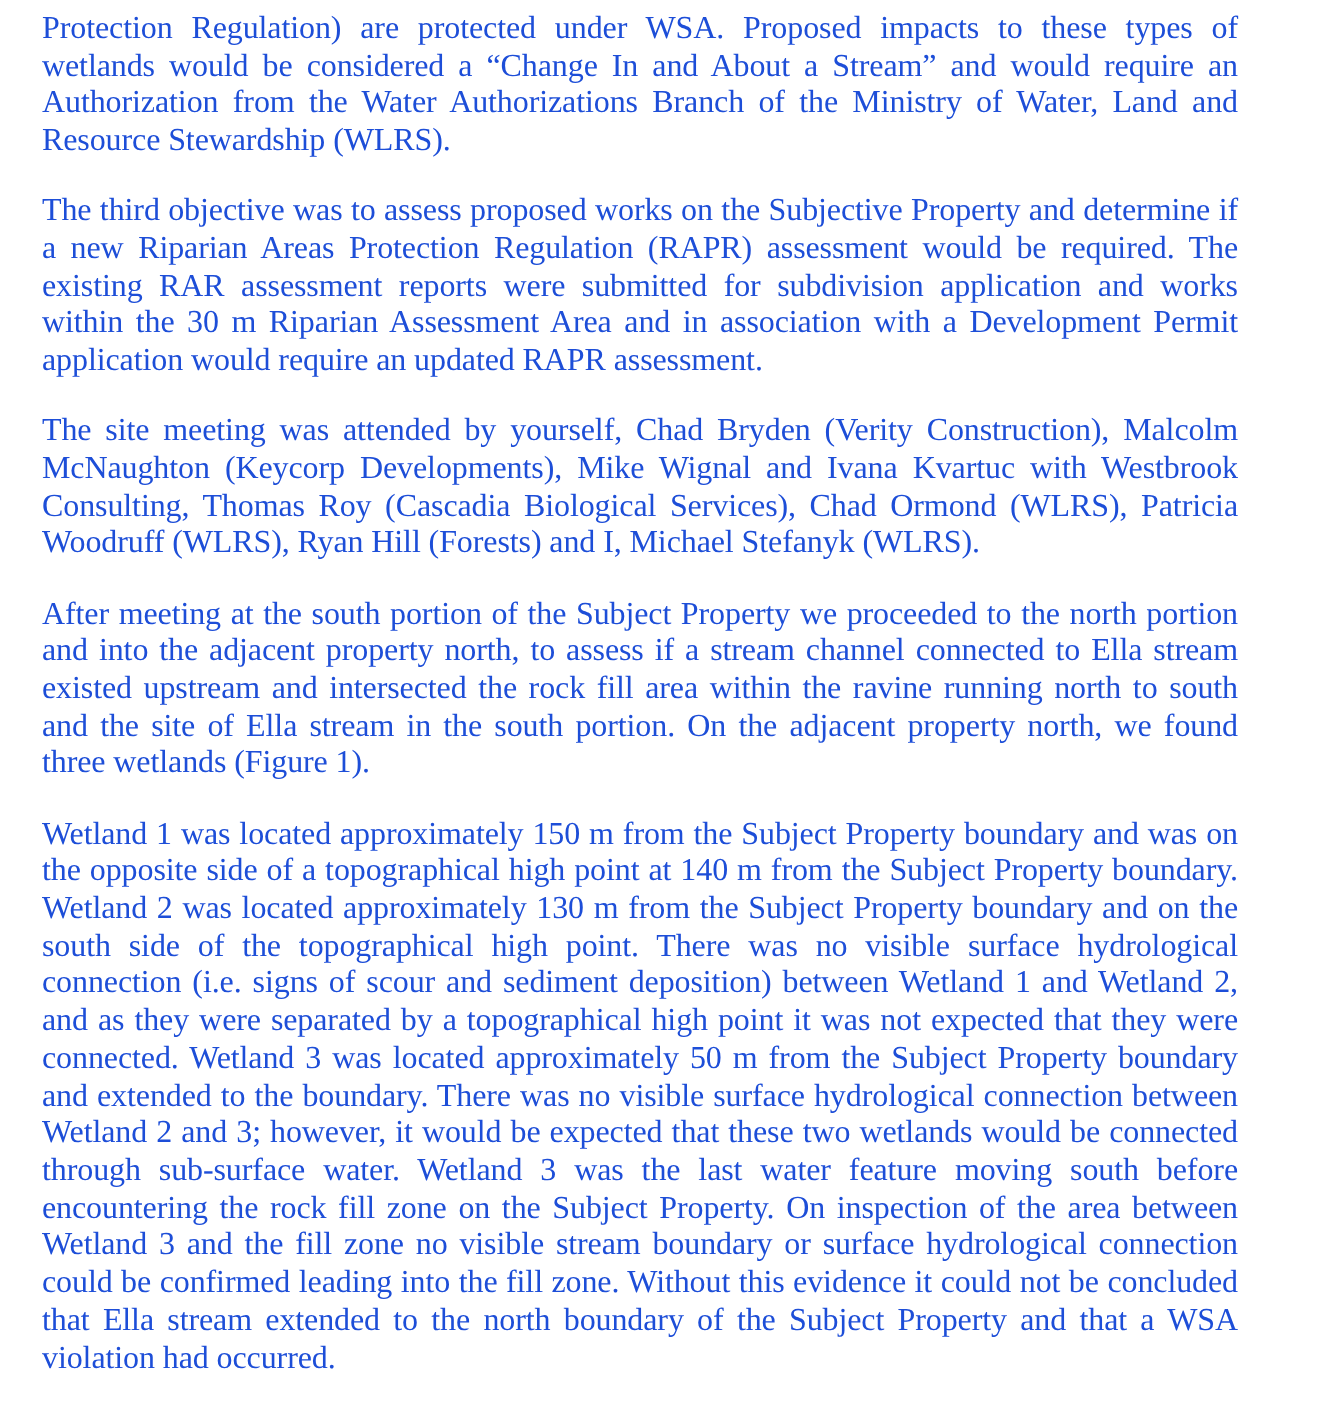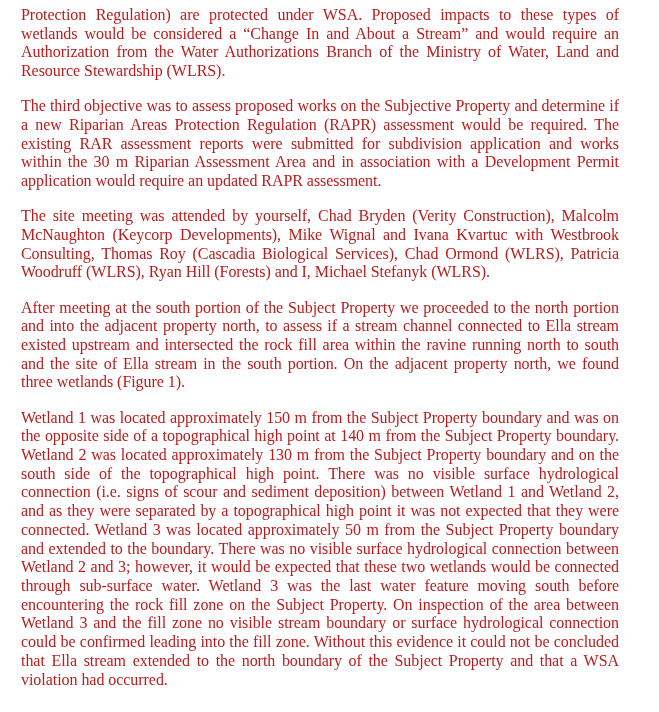--- a/index.html
+++ b/index.html
@@ -14,21 +14,21 @@
     position: relative;
   }
   .page {
     position: absolute;
     left: 21px;
     top: 6px;
     width: 598px;
     font-family: "Liberation Serif", "DejaVu Serif", serif;
     font-size: 16px;
     line-height: 18.7px;
-    color: #b91c1c;
+    color: #1d4ed8;
   }
   .para {
     margin: 0 0 16.5px 0;
     text-align: justify;
     text-align-last: left;
     letter-spacing: -0.05px;
   }
 </style>
 </head>
 <body>

